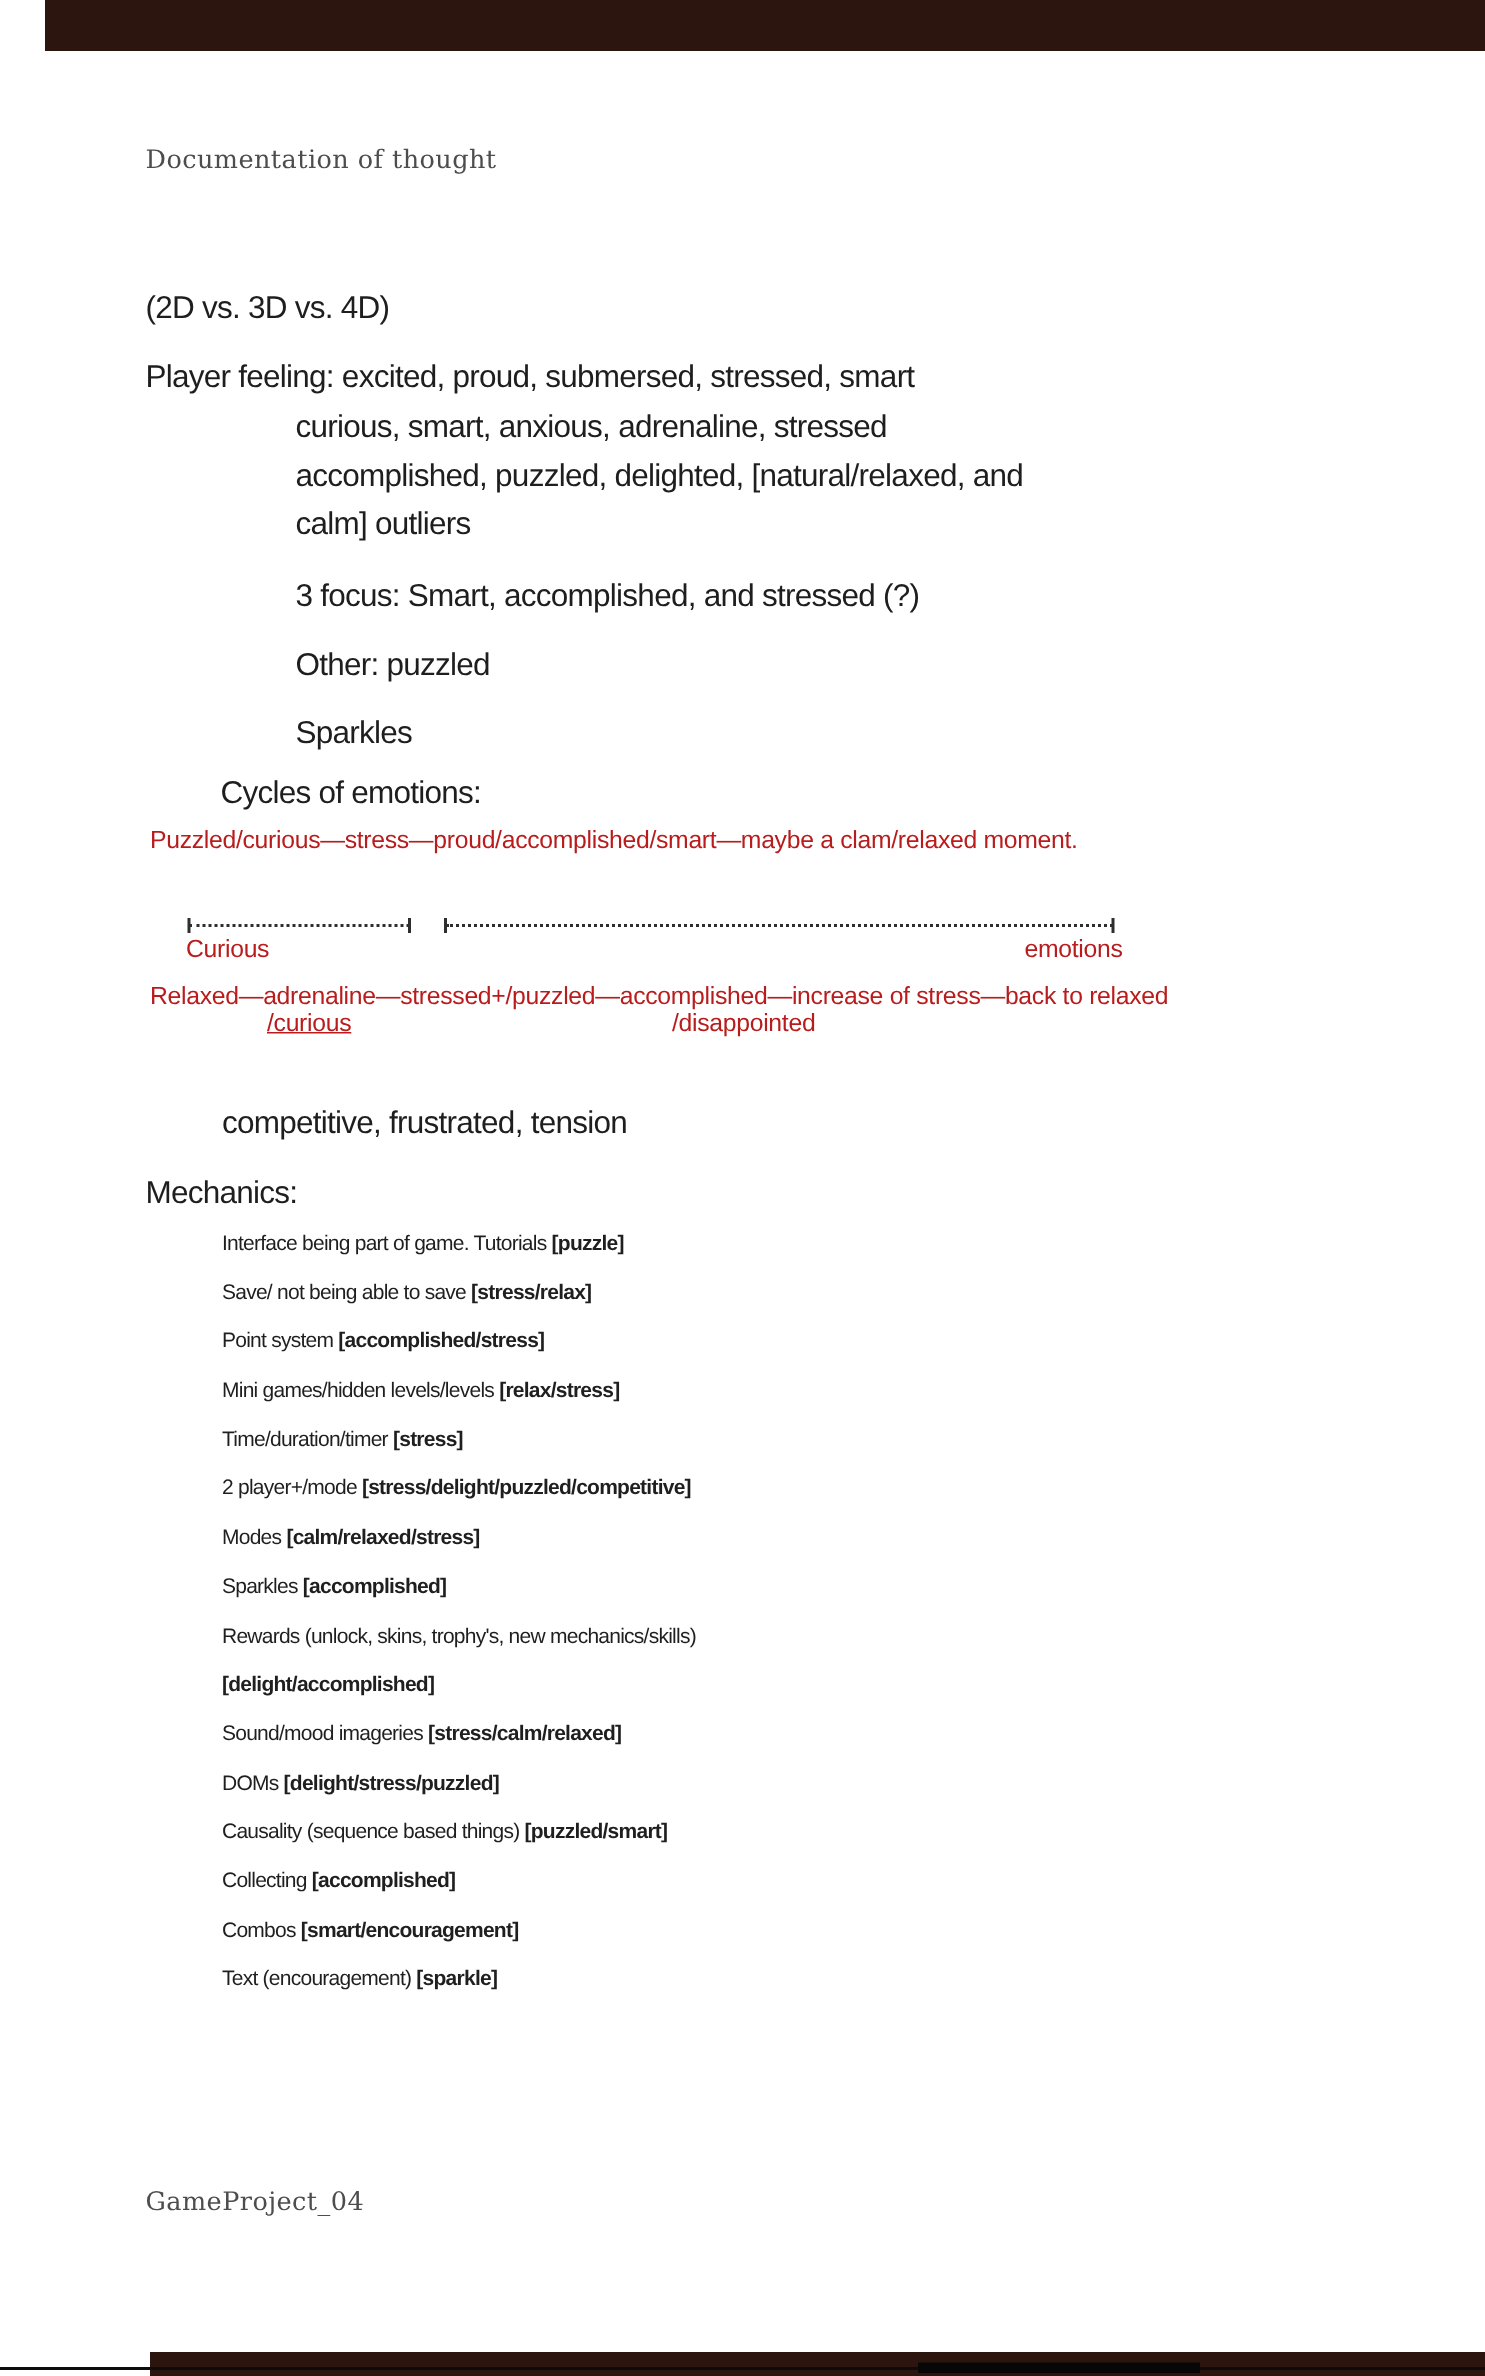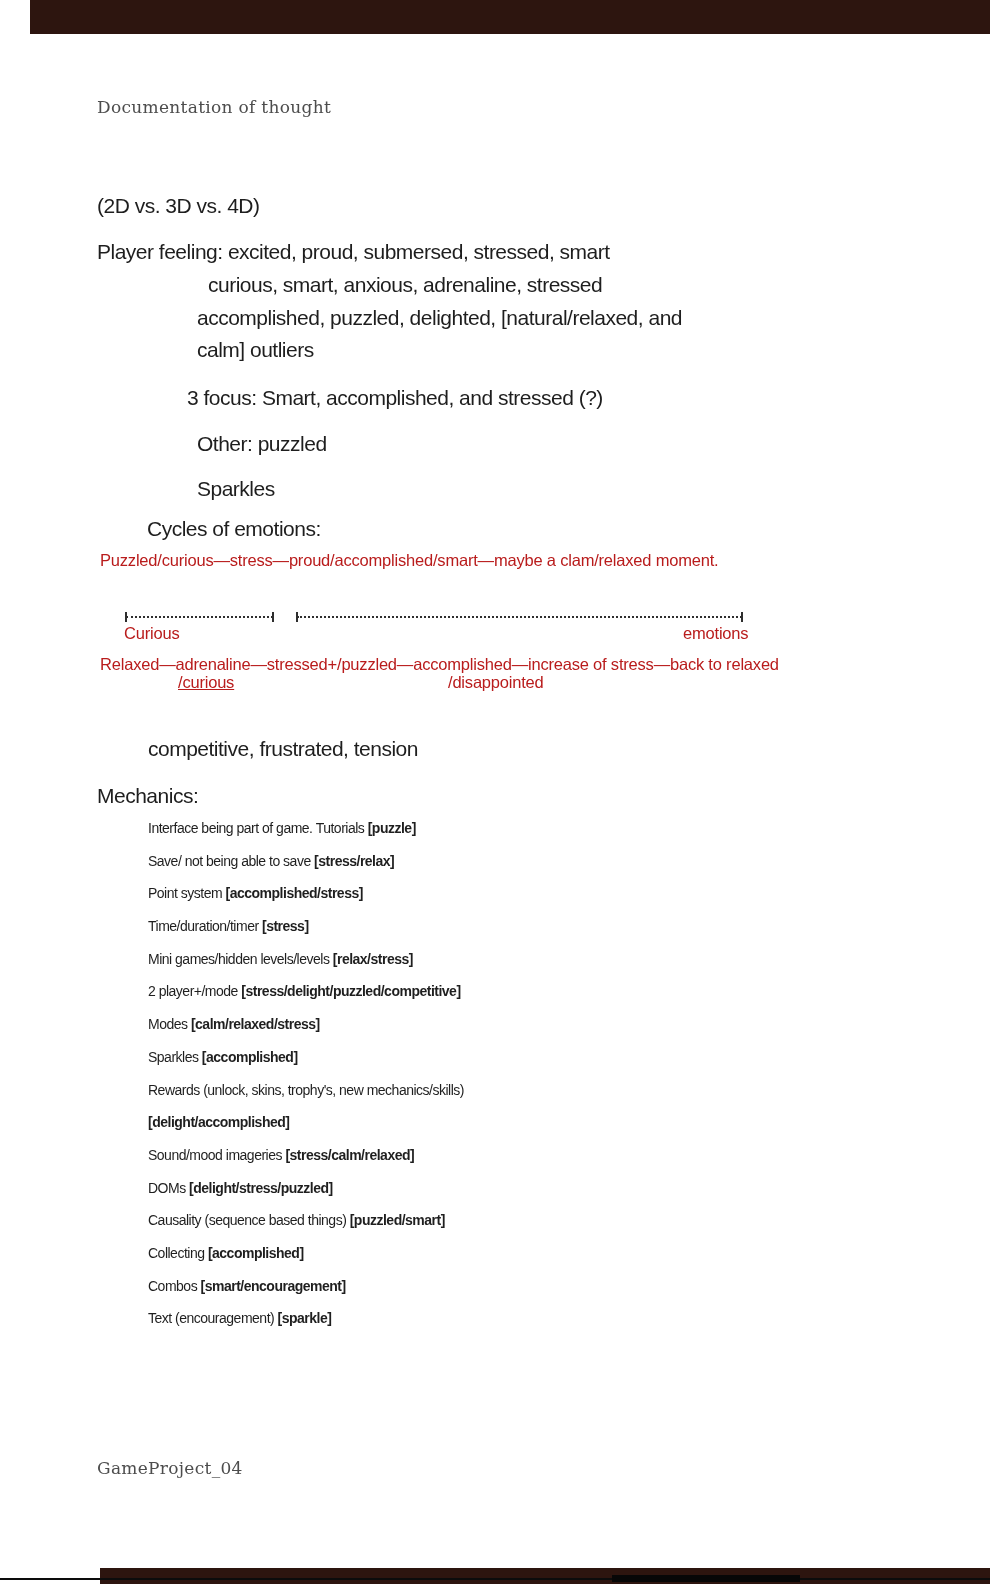--- a/index.html
+++ b/index.html
@@ -39,25 +39,25 @@
 
 <div id="page">
 
   <div id="top-bar" class="edge-bar"></div>
 
   <div class="abs serif-faint" style="left:97px; top:97px;">Documentation of thought</div>
 
   <div class="abs body-txt" style="left:97px; top:194px;">(2D vs. 3D vs. 4D)</div>
 
   <div class="abs body-txt" style="left:97px; top:240px;">Player feeling: excited, proud, submersed, stressed, smart</div>
-  <div class="abs body-txt" style="left:208px; top:273px;">curious, smart, anxious, adrenaline, stressed</div>
+  <div class="abs body-txt" style="left:197px; top:273px;">curious, smart, anxious, adrenaline, stressed</div>
   <div class="abs body-txt" style="left:197px; top:306px;">accomplished, puzzled, delighted, [natural/relaxed, and</div>
   <div class="abs body-txt" style="left:197px; top:338px;text-align:center;">calm] outliers</div>
 
-  <div class="abs body-txt" style="left:187px; top:386px;">3 focus: Smart, accomplished, and stressed (?)</div>
+  <div class="abs body-txt" style="left:197px; top:386px;">3 focus: Smart, accomplished, and stressed (?)</div>
   <div class="abs body-txt" style="left:197px; top:432px;">Other: puzzled</div>
   <div class="abs body-txt" style="left:197px; top:477px;">Sparkles</div>
 
   <div class="abs body-txt" style="left:147px; top:517px;">Cycles of emotions:</div>
 
   <div class="abs small-txt" style="left:100px; top:551px;">Puzzled/curious—stress—proud/accomplished/smart—maybe a clam/relaxed moment.</div>
 
   <div id="bracket-left" class="bracket"></div>
   <div id="bracket-right" class="bracket"></div>
   <div class="abs small-txt" style="left:124px; top:624px;">Curious</div>
@@ -68,22 +68,22 @@
   <div class="abs small-txt" style="left:448px; top:673px;">/disappointed</div>
 
   <div class="abs body-txt" style="left:148px; top:737px;">competitive, frustrated, tension</div>
 
   <div class="abs body-txt" style="left:97px; top:784px;">Mechanics:</div>
 
   <div id="mech-list">
       <div class="mech-item"><span>Interface being part of game. Tutorials </span><span class="tag">[puzzle]</span></div>
       <div class="mech-item"><span>Save/ not being able to save </span><span class="tag">[stress/relax]</span></div>
       <div class="mech-item"><span>Point system </span><span class="tag">[accomplished/stress]</span></div>
+      <div class="mech-item"><span>Mini games/hidden levels/levels </span><span class="tag">[relax/stress]</span></div>
       <div class="mech-item"><span>Time/duration/timer </span><span class="tag">[stress]</span></div>
-      <div class="mech-item"><span>Mini games/hidden levels/levels </span><span class="tag">[relax/stress]</span></div>
       <div class="mech-item"><span>2 player+/mode </span><span class="tag">[stress/delight/puzzled/competitive]</span></div>
       <div class="mech-item"><span>Modes </span><span class="tag">[calm/relaxed/stress]</span></div>
       <div class="mech-item"><span>Sparkles </span><span class="tag">[accomplished]</span></div>
       <div class="mech-item"><span>Rewards (unlock, skins, trophy's, new mechanics/skills)</span><span class="tag"></span></div>
       <div class="mech-item"><span></span><span class="tag">[delight/accomplished]</span></div>
       <div class="mech-item"><span>Sound/mood imageries </span><span class="tag">[stress/calm/relaxed]</span></div>
       <div class="mech-item"><span>DOMs </span><span class="tag">[delight/stress/puzzled]</span></div>
       <div class="mech-item"><span>Causality (sequence based things) </span><span class="tag">[puzzled/smart]</span></div>
       <div class="mech-item"><span>Collecting </span><span class="tag">[accomplished]</span></div>
       <div class="mech-item"><span>Combos </span><span class="tag">[smart/encouragement]</span></div>

